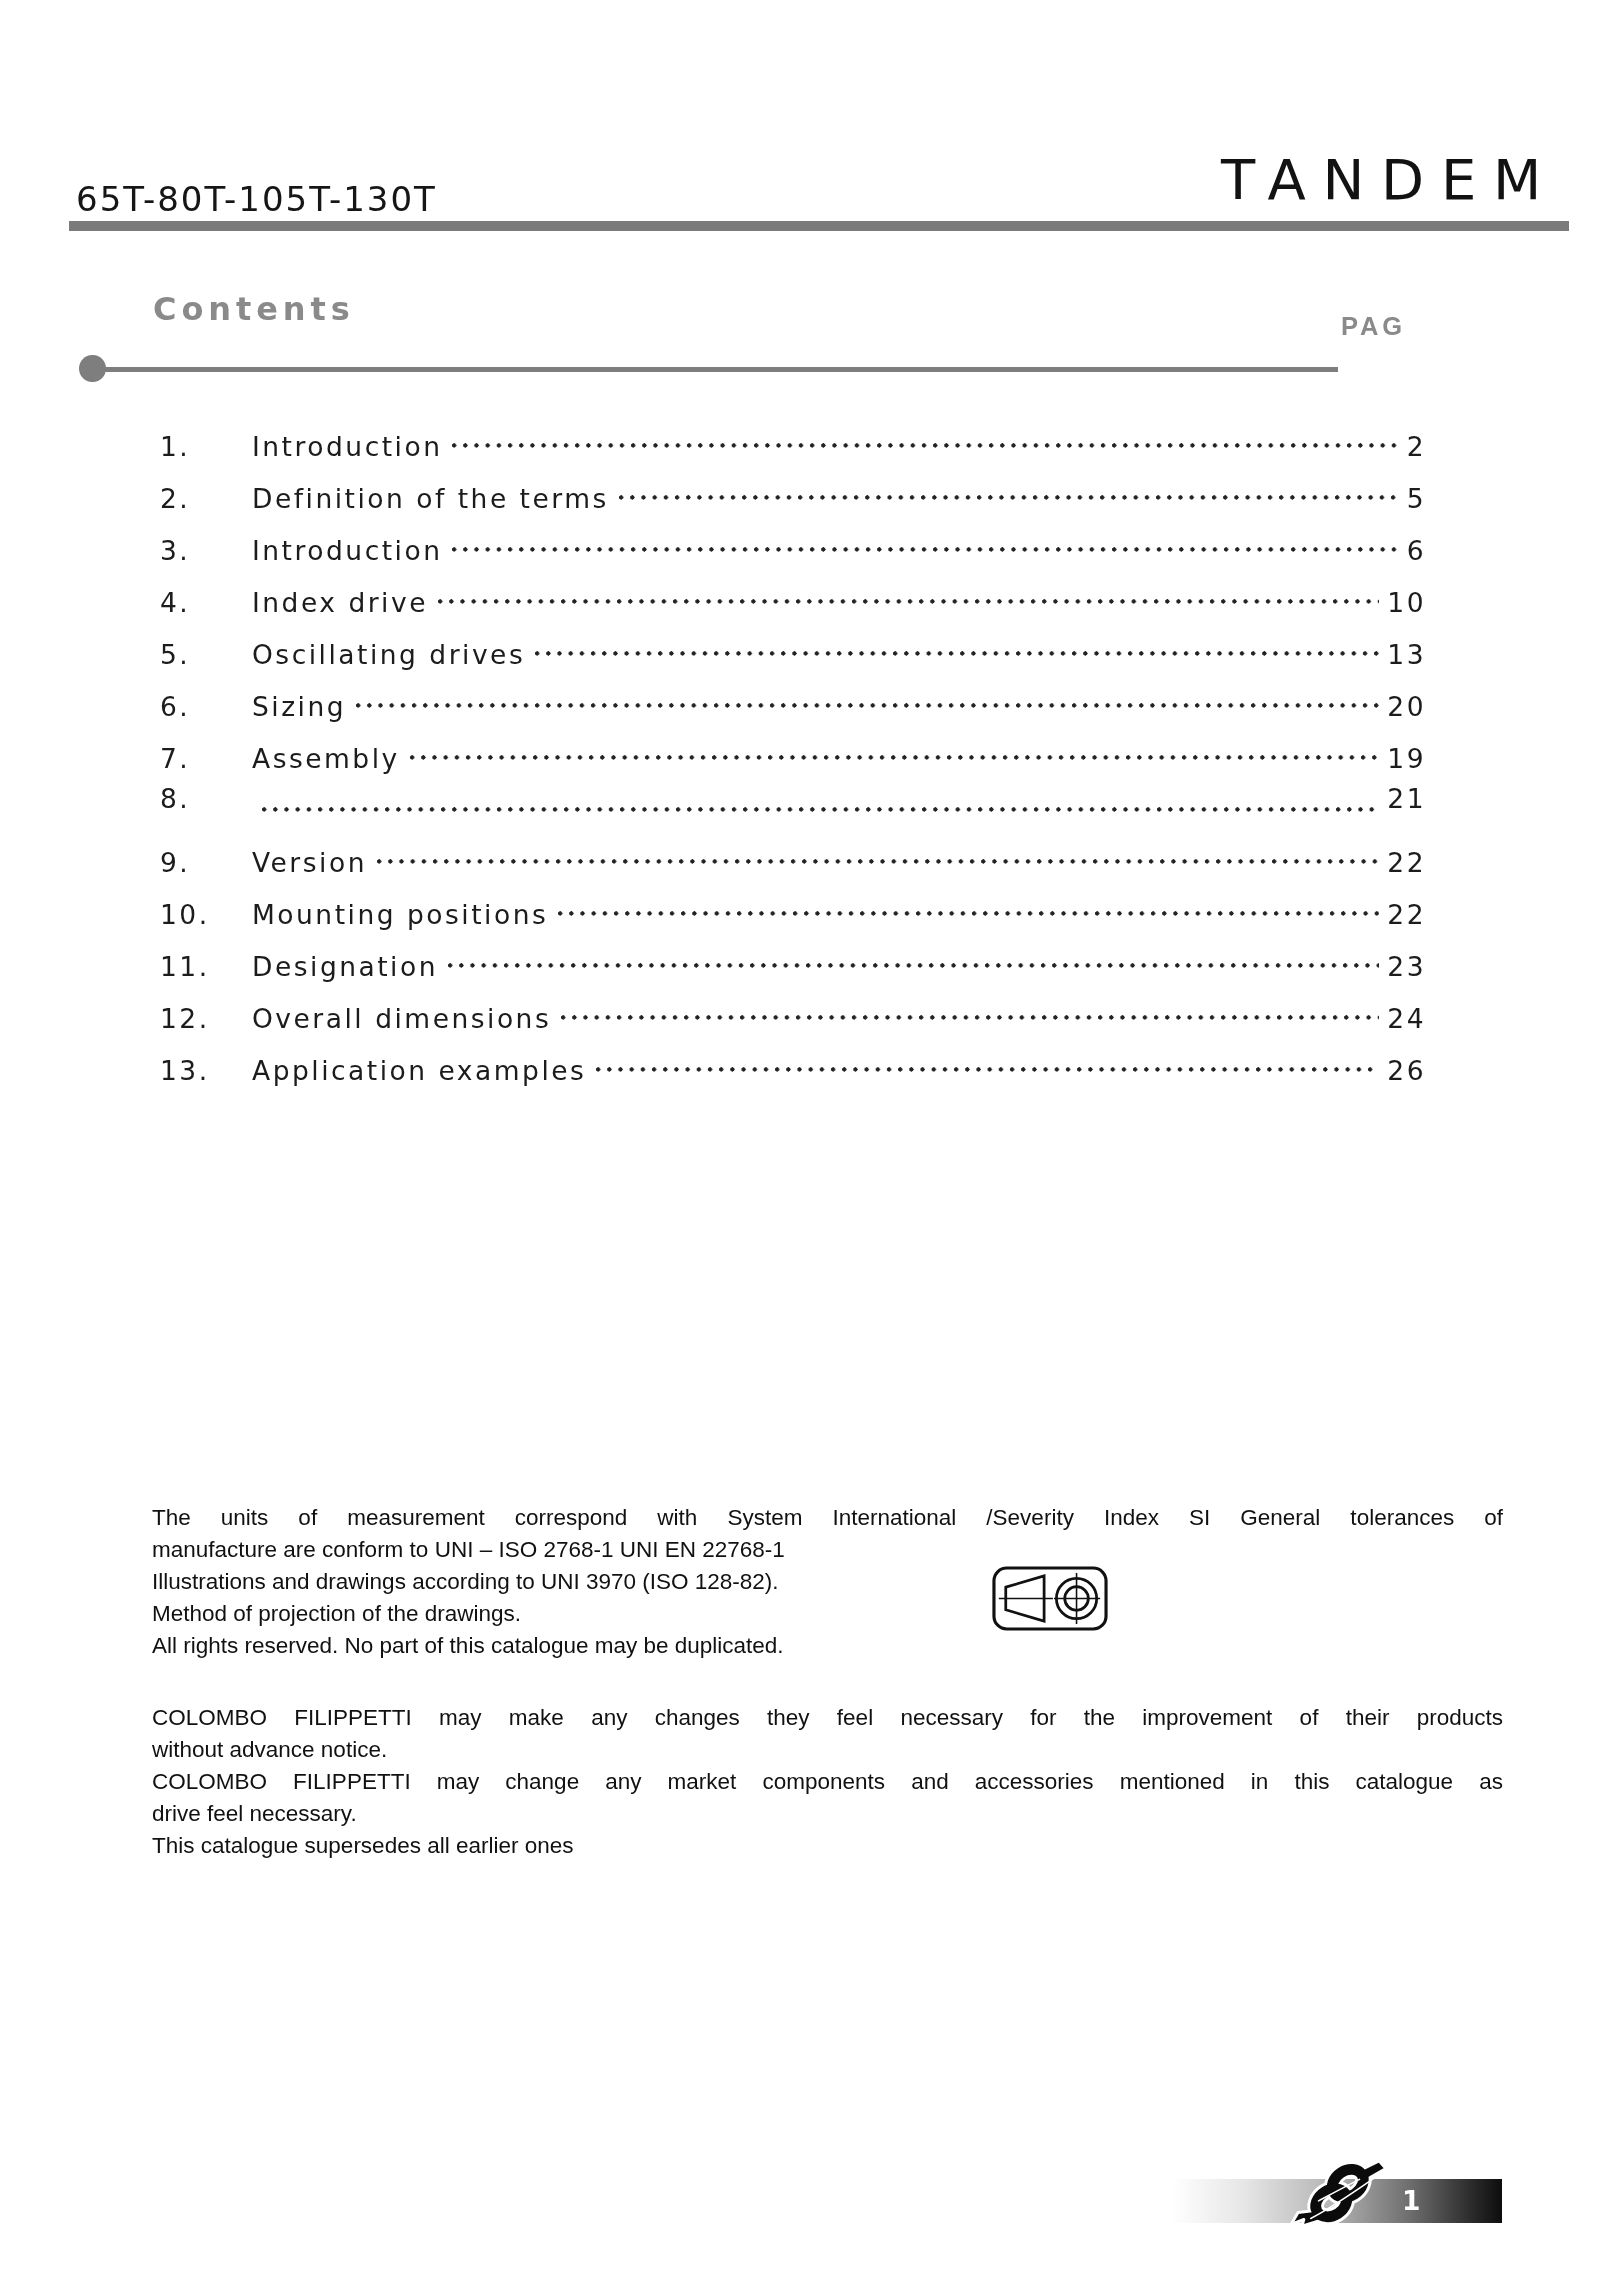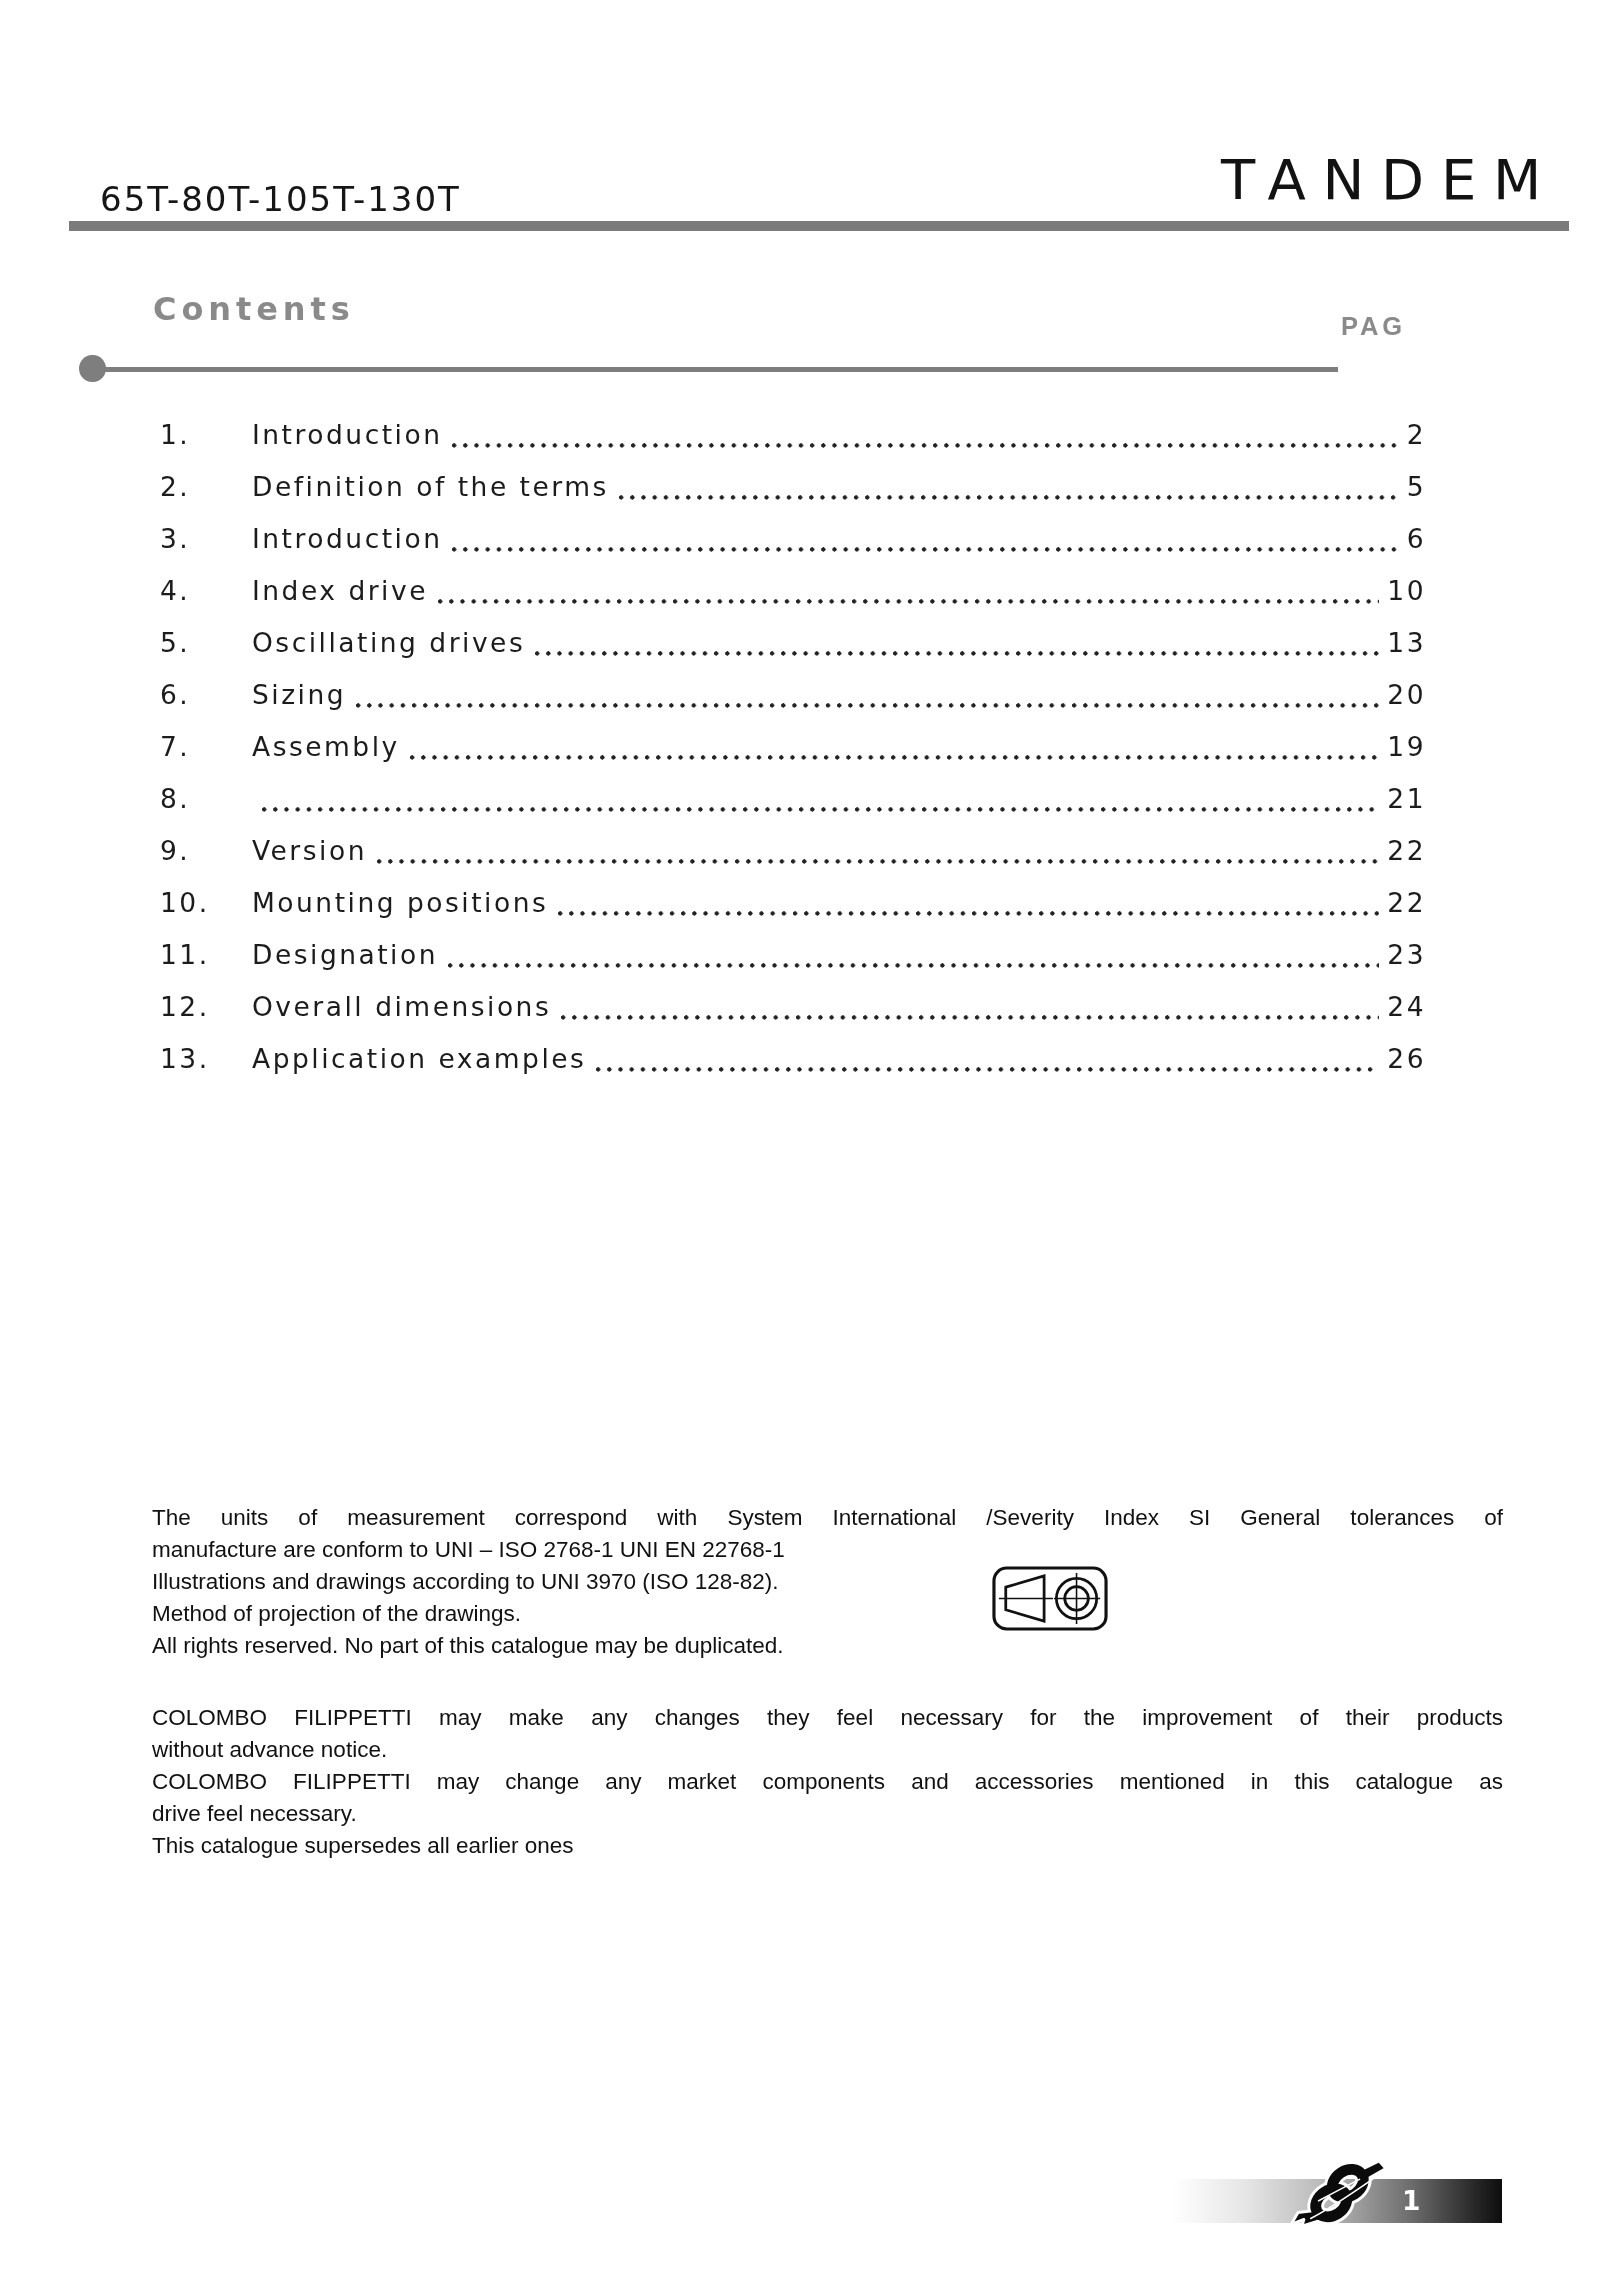--- a/index.html
+++ b/index.html
@@ -10,21 +10,20 @@
     overflow:hidden;
     font-family:"Liberation Sans",sans-serif;
     color:#1a1a1a;
   }
   
   .model-code{
     position:absolute;left:76px;top:179px;
     font-family:"DejaVu Sans",sans-serif;
     font-size:34px;letter-spacing:2px;color:#161616;
     white-space:nowrap;
-    margin-left:24px;
   }
   .brand{
     position:absolute;right:62px;top:153px;
     font-family:"DejaVu Sans",sans-serif;
     font-size:56px;letter-spacing:16.7px;color:#121212;
     white-space:nowrap;line-height:1;
     transform:scaleY(0.98);transform-origin:top right;
   }
   .header-rule{
     position:absolute;left:69px;top:221px;width:1500px;height:9.8px;
@@ -52,21 +51,21 @@
   }
   
   .toc{
     position:absolute;left:160px;top:419px;width:1266px;
     font-family:"DejaVu Sans",sans-serif;
     font-size:26.5px;letter-spacing:2.5px;color:#1c1c1c;
   }
   .toc-row{height:52px;position:relative;}
   .toc-line{display:flex;align-items:baseline;height:33px;}
   .toc-num{width:92px;flex:0 0 92px;}
-  .toc-title{white-space:nowrap;}
+  .toc-title{white-space:nowrap;margin-top:12px;}
   .toc-leader{flex:1 1 auto;align-self:stretch;position:relative;margin:0 5.9px 0 7.8px;}
   .toc-leader::after{
     content:"";position:absolute;left:2px;right:2px;bottom:3.9px;height:4.9px;
     background-image:radial-gradient(circle at 2.2px 2.4px,#222 1.9px,transparent 2.3px);
     background-size:11.2px 4.9px;background-repeat:repeat-x;
   }
   .toc-page{white-space:nowrap;}
   
   .notes{
     position:absolute;left:152px;width:1351px;

